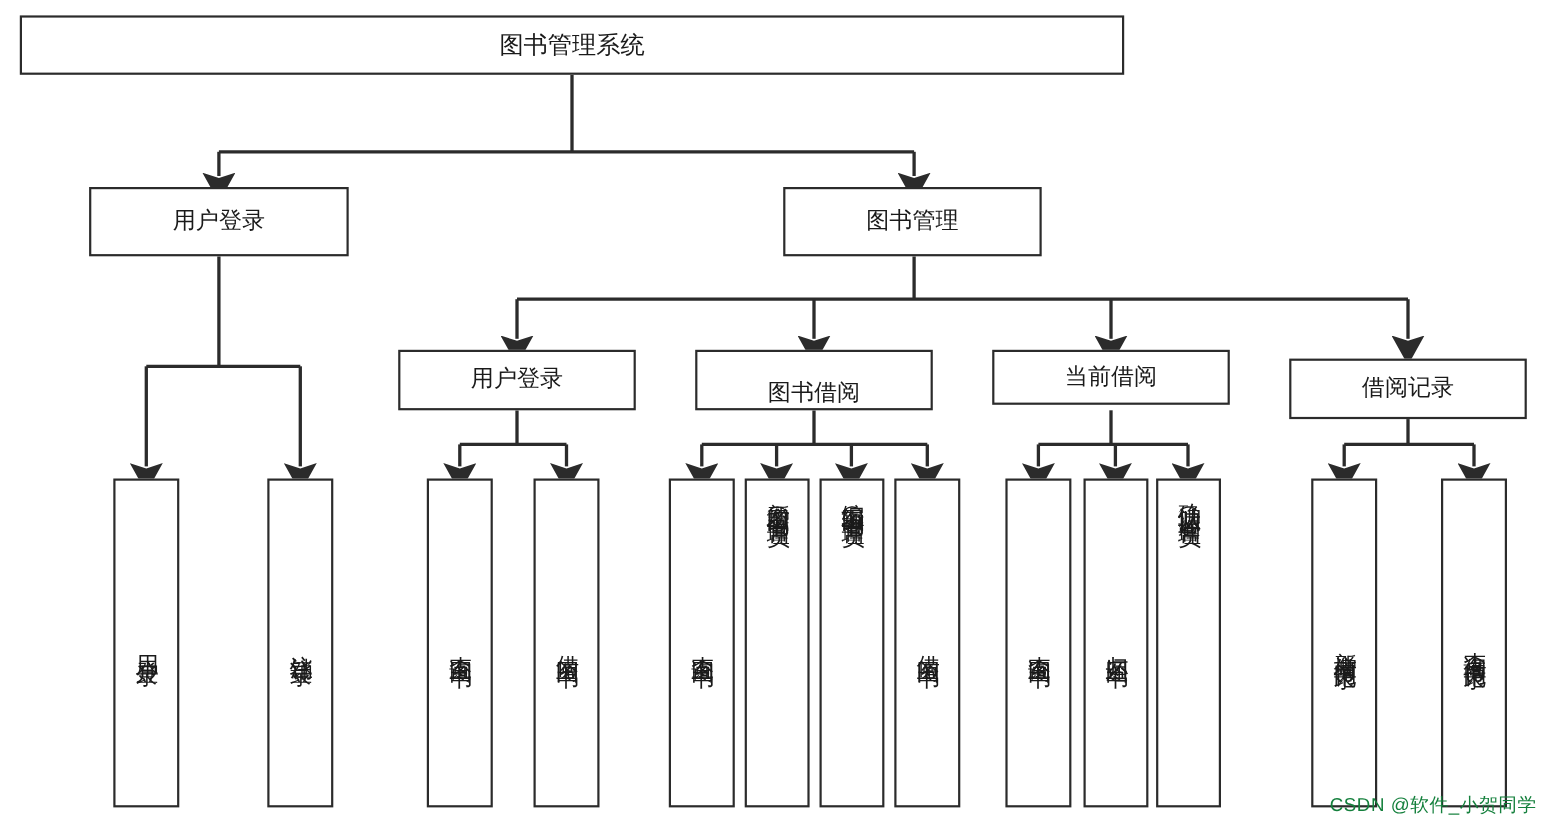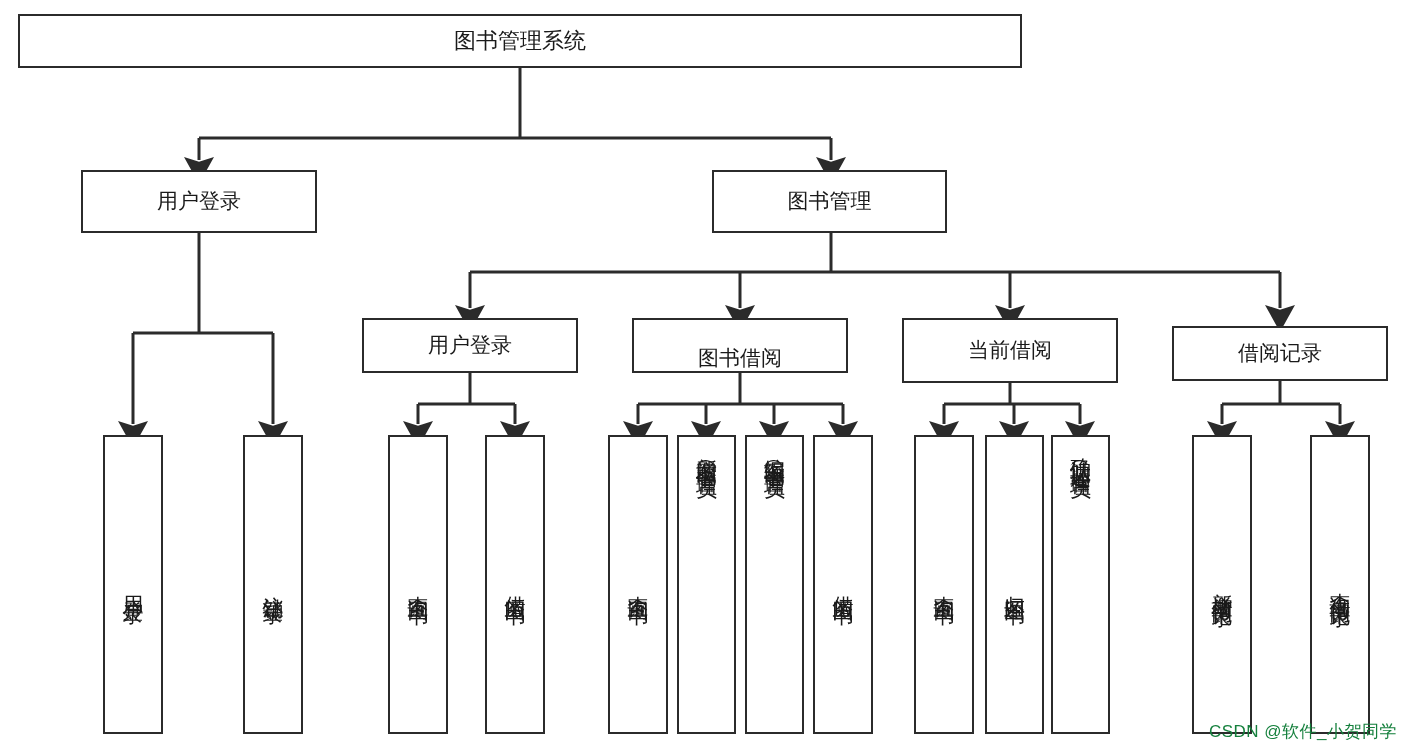--- a/index.html
+++ b/index.html
@@ -144,21 +144,21 @@
       </div>
       <div class="node lvl2" style="left: 712px; top: 170px; width: 235px; height: 63px;">
         <span>图书管理</span>
       </div>
       <div class="node lvl3" style="left: 362px; top: 318px; width: 216px; height: 55px;">
         <span>用户登录</span>
       </div>
       <div class="node lvl3" style="left: 632px; top: 318px; width: 216px; height: 55px; align-items: flex-end;">
         <span>图书借阅</span>
       </div>
-      <div class="node lvl3" style="left: 902px; top: 318px; width: 216px; height: 65px;">
+      <div class="node lvl3" style="left: 902px; top: 318px; width: 216px; height: 50px;">
         <span>当前借阅</span>
       </div>
       <div class="node lvl3" style="left: 1172px; top: 326px; width: 216px; height: 55px;">
         <span>借阅记录</span>
       </div>
       <div class="leaf center-v" style="left: 103px; top: 435px; width: 60px; height: 299px;">
         <span class="vtext">用户登录</span>
       </div>
       <div class="leaf center-v" style="left: 243px; top: 435px; width: 60px; height: 299px;">
         <span class="vtext">注销登录</span>

